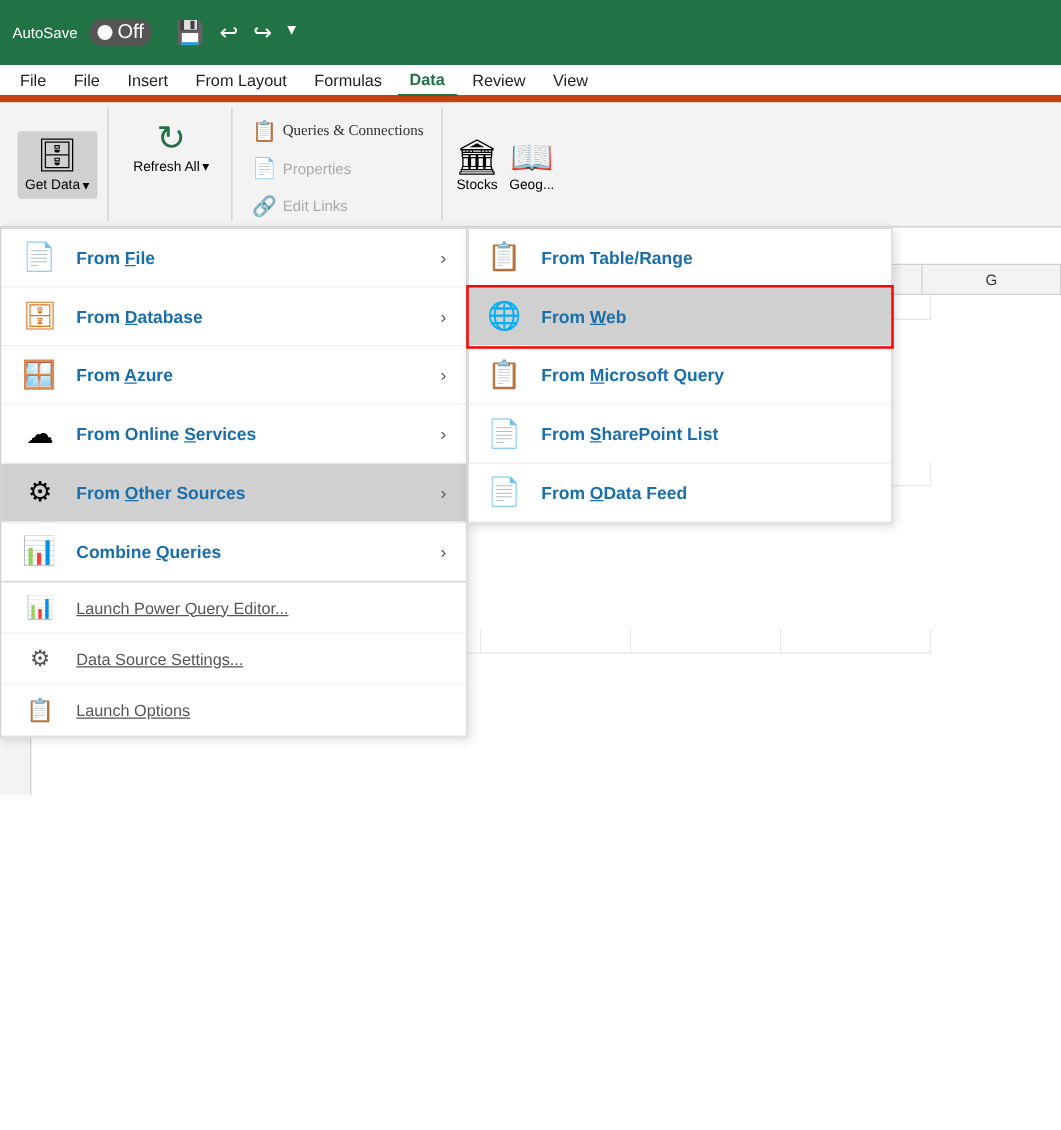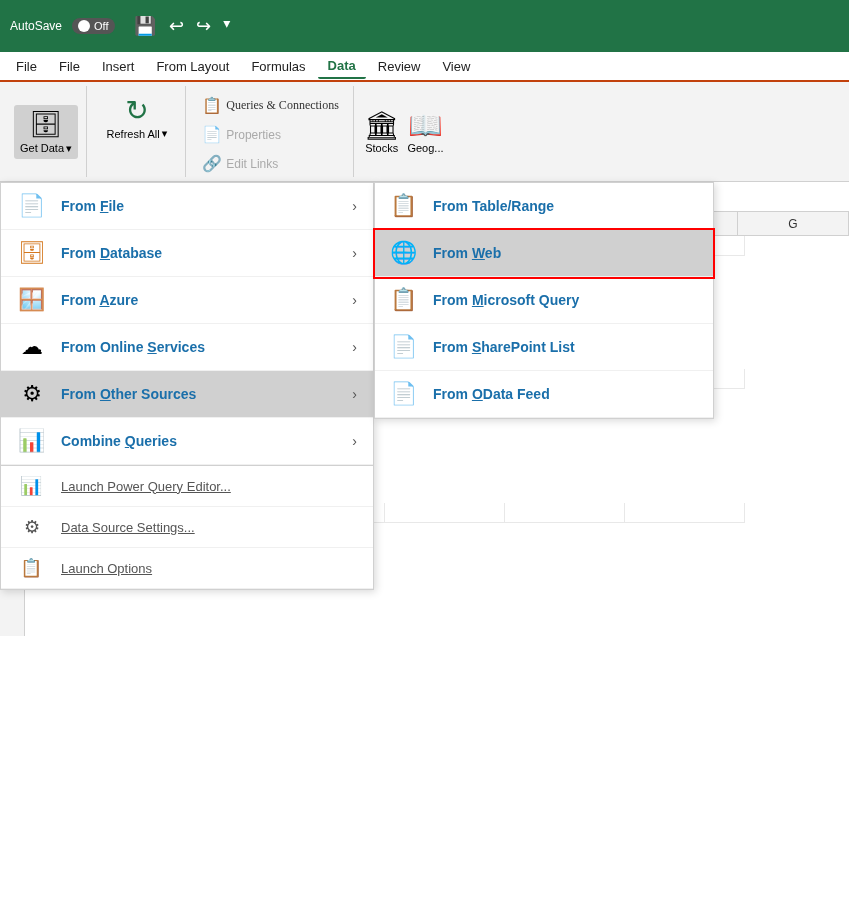--- a/index.html
+++ b/index.html
@@ -14,37 +14,37 @@
       padding: 0 10px;
       gap: 10px;
       color: white;
     }
     .autosave-toggle {
       display: inline-flex;
       align-items: center;
       background: #555;
       border-radius: 10px;
       padding: 2px 6px;
-      font-size: 11px;
+      font-size: 16px;
       color: white;
       gap: 4px;
     }
     .toggle-dot {
       width: 12px; height: 12px;
       background: white;
       border-radius: 50%;
     }
     .title-bar-icons { display: flex; gap: 12px; margin-left: 10px; }
     .title-bar-icon { color: white; font-size: 18px; cursor: pointer; }
     .title-bar-arrow { color: white; font-size: 14px; }
 
     
     .menu-bar {
       background: #fff;
-      border-bottom: 2px solid #c2410c;
+      border-bottom: 6px solid #c2410c;
       height: 30px;
       display: flex;
       align-items: center;
       padding: 0 6px;
       gap: 2px;
     }
     .menu-item {
       padding: 4px 10px;
       font-size: 13px;
       color: #222;

